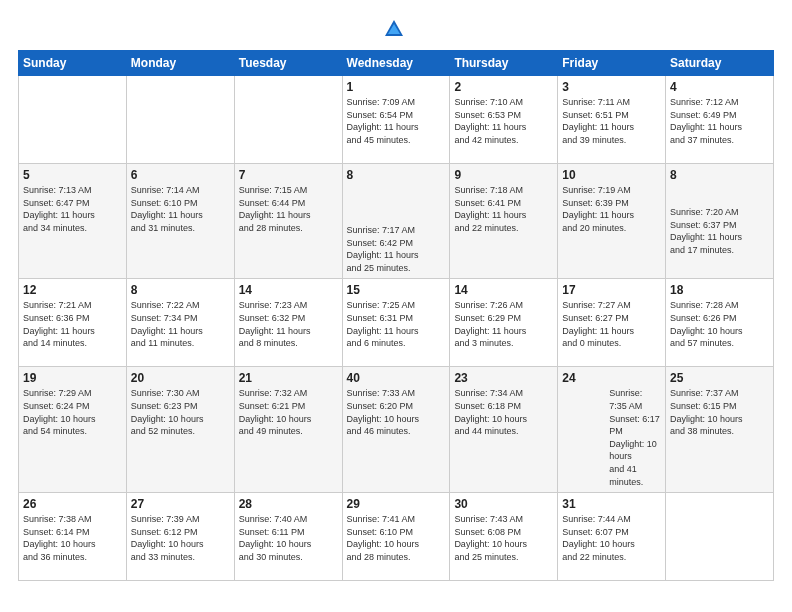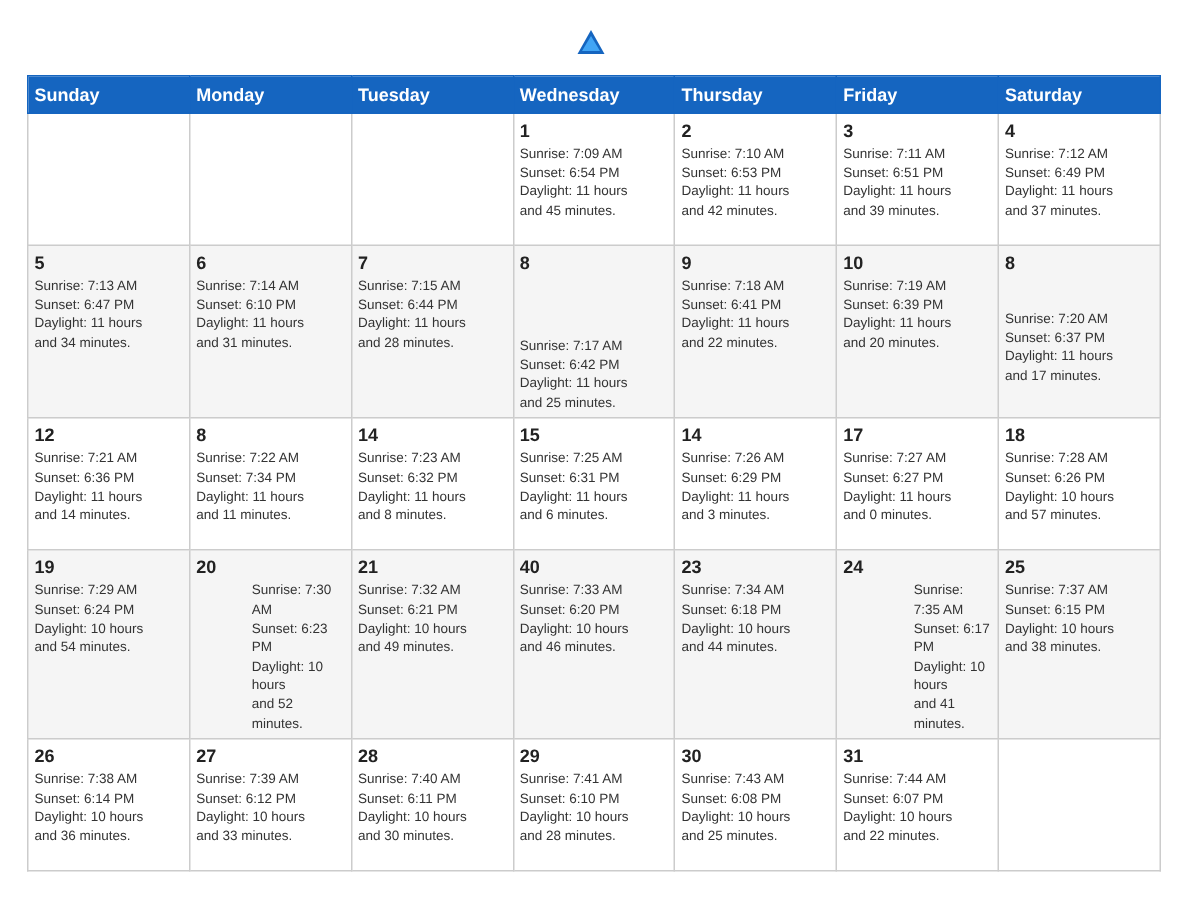--- a/index.html
+++ b/index.html
@@ -274,21 +274,21 @@
         <tr>
           <td>
             <span class="day-num">19</span>
             <div class="day-info" style="white-space: pre-line;">Sunrise: 7:29 AM
 Sunset: 6:24 PM
 Daylight: 10 hours
 and 54 minutes.</div>
           </td>
           <td>
             <span class="day-num">20</span>
-            <div class="day-info" style="white-space: pre-line; margin-left: 37px;">Sunrise: 7:30 AM
+            <div class="day-info" style="white-space: pre-line;">Sunrise: 7:30 AM
 Sunset: 6:23 PM
 Daylight: 10 hours
 and 52 minutes.</div>
           </td>
           <td>
             <span class="day-num">21</span>
             <div class="day-info" style="white-space: pre-line;">Sunrise: 7:32 AM
 Sunset: 6:21 PM
 Daylight: 10 hours
 and 49 minutes.</div>

